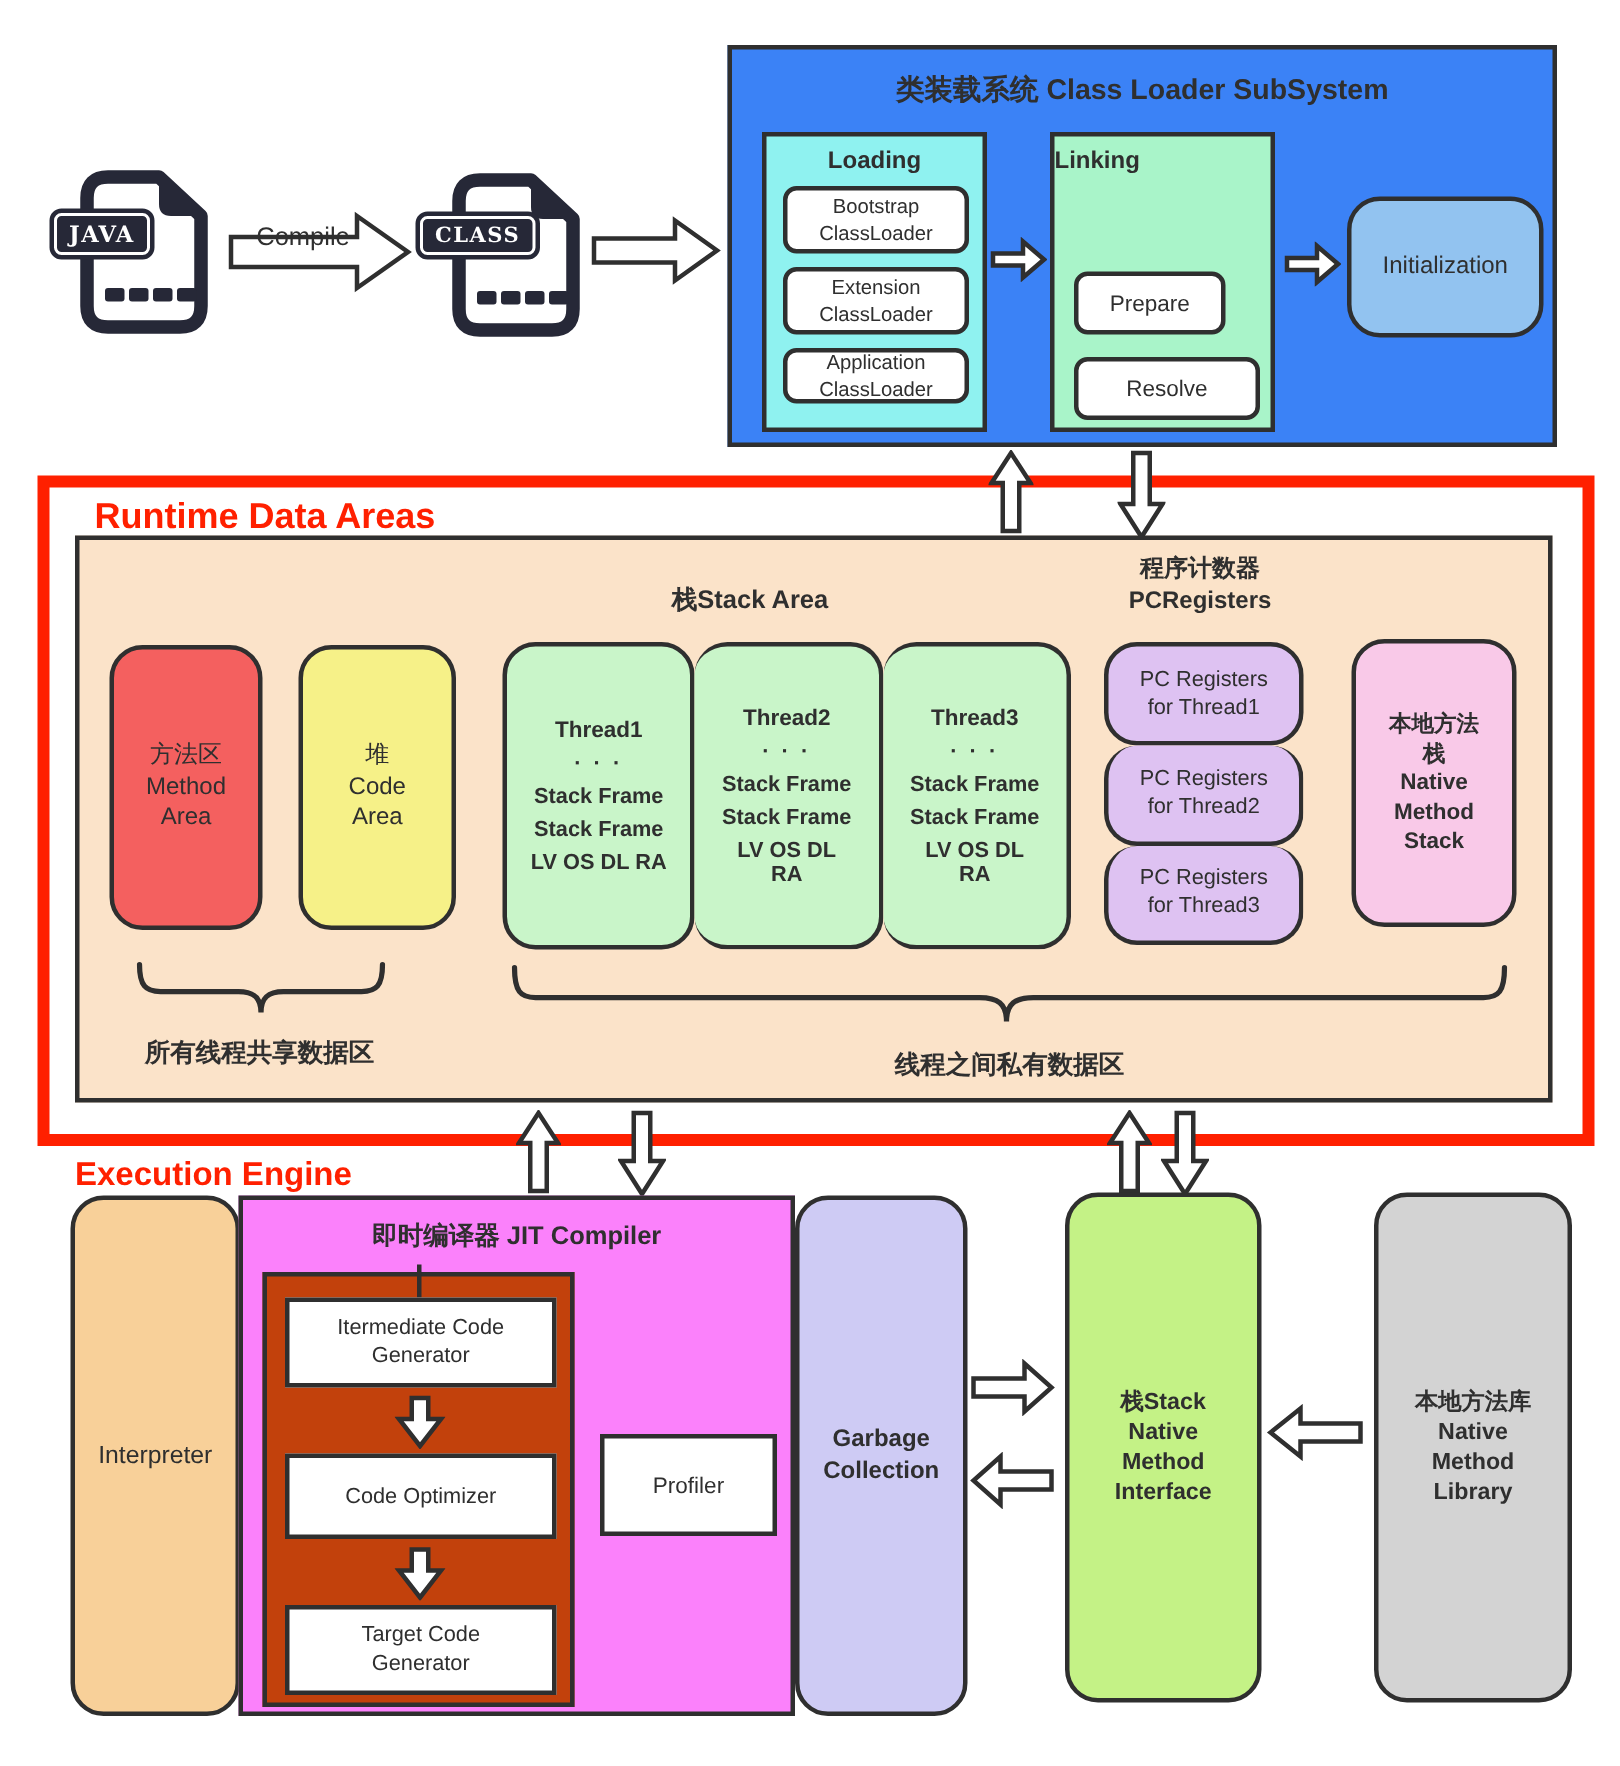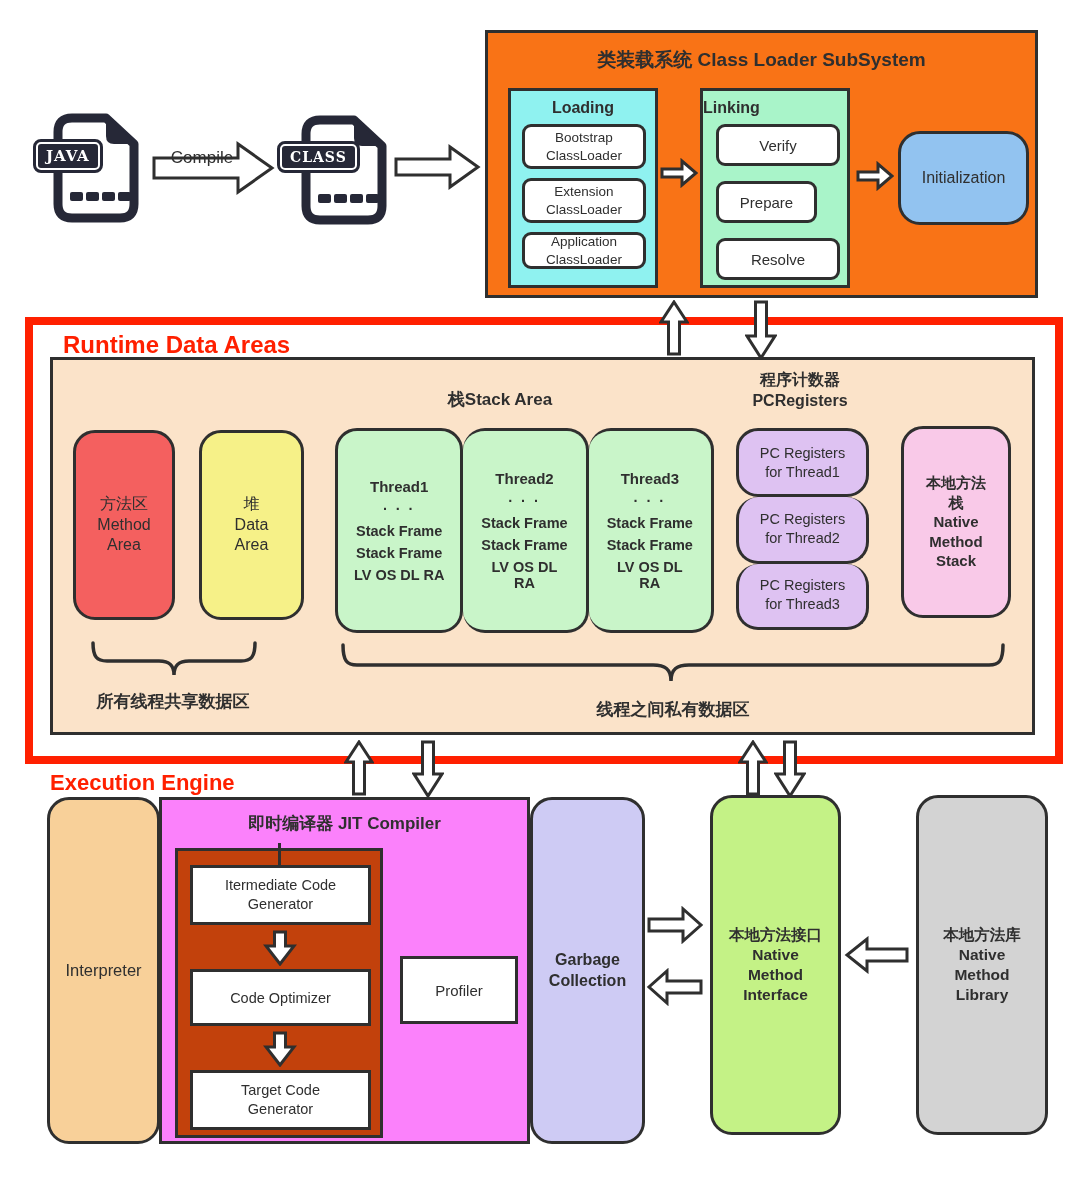--- a/index.html
+++ b/index.html
@@ -53,21 +53,21 @@
       <rect class="doc-fill" x="54" y="80" width="13" height="9" rx="2"></rect>
       <rect class="doc-fill" x="70" y="80" width="13" height="9" rx="2"></rect>
     </svg>
     <div class="badge" style="left:0px;top:30px;font-size:14px;">CLASS</div>
   </div>
 
   <svg class="abs" style="left:394px;top:143px;" width="88" height="48" viewBox="0 0 88 48">
     <path class="arrow-fill" d="M2 16 H56 V4 L84 24 L56 44 V32 H2 Z"></path>
   </svg>
 
-  <div class="box" style="left:485px;top:30px;width:553px;height:268px;background:#f97316;padding-left:48px;">
+  <div class="box" style="left:485px;top:30px;width:553px;height:268px;background:#3b82f6;padding-left:48px;">
     <div class="abs t-bold" style="left:0;top:14px;width:100%;text-align:center;font-size:19px;">类装载系统 Class Loader SubSystem</div>
 
     <div class="box" style="left:20px;top:55px;width:150px;height:200px;background:#8ff2f0;">
       <div class="abs t-bold" style="left:0;top:8px;width:100%;text-align:center;font-size:16px;">Loading</div>
       <div class="whitebox center line-gap" style="position:absolute;left:11px;top:33px;width:124px;height:45px;font-size:13.5px;">
         <span>Bootstrap</span>
         <span>ClassLoader</span>
       </div>
       <div class="whitebox center line-gap" style="position:absolute;left:11px;top:87px;width:124px;height:45px;font-size:13.5px;">
         <span>Extension</span>
@@ -78,23 +78,20 @@
         <span>ClassLoader</span>
       </div>
     </div>
 
     <svg class="abs" style="left:172px;top:125px;" width="38" height="30" viewBox="0 0 38 30">
       <path class="arrow-fill" d="M2 11 H22 V3 L36 15 L22 27 V19 H2 Z"></path>
     </svg>
 
     <div class="box" style="left:212px;top:55px;width:150px;height:200px;background:#a9f4c9;">
       <div class="abs t-bold" style="left:0;top:8px;width:100%;text-align:left;font-size:16px;">Linking</div>
-      <div class="whitebox center" style="position:absolute;left:13px;top:33px;width:124px;height:42px;font-size:15px;">
-        <span>Verify</span>
-      </div>
       <div class="whitebox center" style="position:absolute;left:13px;top:90px;width:101px;height:42px;font-size:15px;">
         <span>Prepare</span>
       </div>
       <div class="whitebox center" style="position:absolute;left:13px;top:147px;width:124px;height:42px;font-size:15px;">
         <span>Resolve</span>
       </div>
     </div>
 
     <svg class="abs" style="left:368px;top:128px;" width="38" height="30" viewBox="0 0 38 30">
       <path class="arrow-fill" d="M2 11 H22 V3 L36 15 L22 27 V19 H2 Z"></path>
@@ -117,21 +114,21 @@
       </div>
 
       <div class="box center line-gap" style="left:20px;top:70px;width:102px;height:190px;background:#f4605f;font-size:16px;">
         <span>方法区</span>
         <span>Method</span>
         <span>Area</span>
       </div>
 
       <div class="box center line-gap" style="left:146px;top:70px;width:105px;height:190px;background:#f6f188;font-size:16px;">
         <span>堆</span>
-        <span>Data</span>
+        <span>Code</span>
         <span>Area</span>
       </div>
 
       <div class="abs" style="left:282px;top:68px;width:379px;height:205px;display:flex;">
         <div class="center" style="flex:1;background:#c9f5c9;border:3px solid #2f2f2f;box-sizing:border-box;font-size:14.5px;font-weight:600;gap:6px;">
           <span style="font-size:15px;">Thread1</span>
           <span style="letter-spacing:2px;">· · ·</span>
           <span>Stack Frame</span>
           <span>Stack Frame</span>
           <span>LV OS DL RA</span>
@@ -256,21 +253,21 @@
     <path class="arrow-fill" d="M2 13 H36 V3 L54 19 L36 35 V25 H2 Z"></path>
   </svg>
   <svg class="abs" style="left:645px;top:968px;" width="58" height="38" viewBox="0 0 58 38">
     <path class="arrow-fill" d="M56 13 H22 V3 L4 19 L22 35 V25 H56 Z"></path>
   </svg>
   <svg class="abs" style="left:843px;top:936px;" width="66" height="38" viewBox="0 0 66 38">
     <path class="arrow-fill" d="M64 13 H24 V3 L4 19 L24 35 V25 H64 Z"></path>
   </svg>
 
   <div class="box center line-gap" style="left:710px;top:795px;width:131px;height:340px;background:#c4f286;font-size:15.5px;font-weight:600;">
-    <span>本地方法接口</span>
+    <span>栈Stack</span>
     <span>Native</span>
     <span>Method</span>
     <span>Interface</span>
   </div>
 
   <div class="box center line-gap" style="left:916px;top:795px;width:132px;height:340px;background:#d3d3d3;font-size:15.5px;font-weight:600;">
     <span>本地方法库</span>
     <span>Native</span>
     <span>Method</span>
     <span>Library</span>

